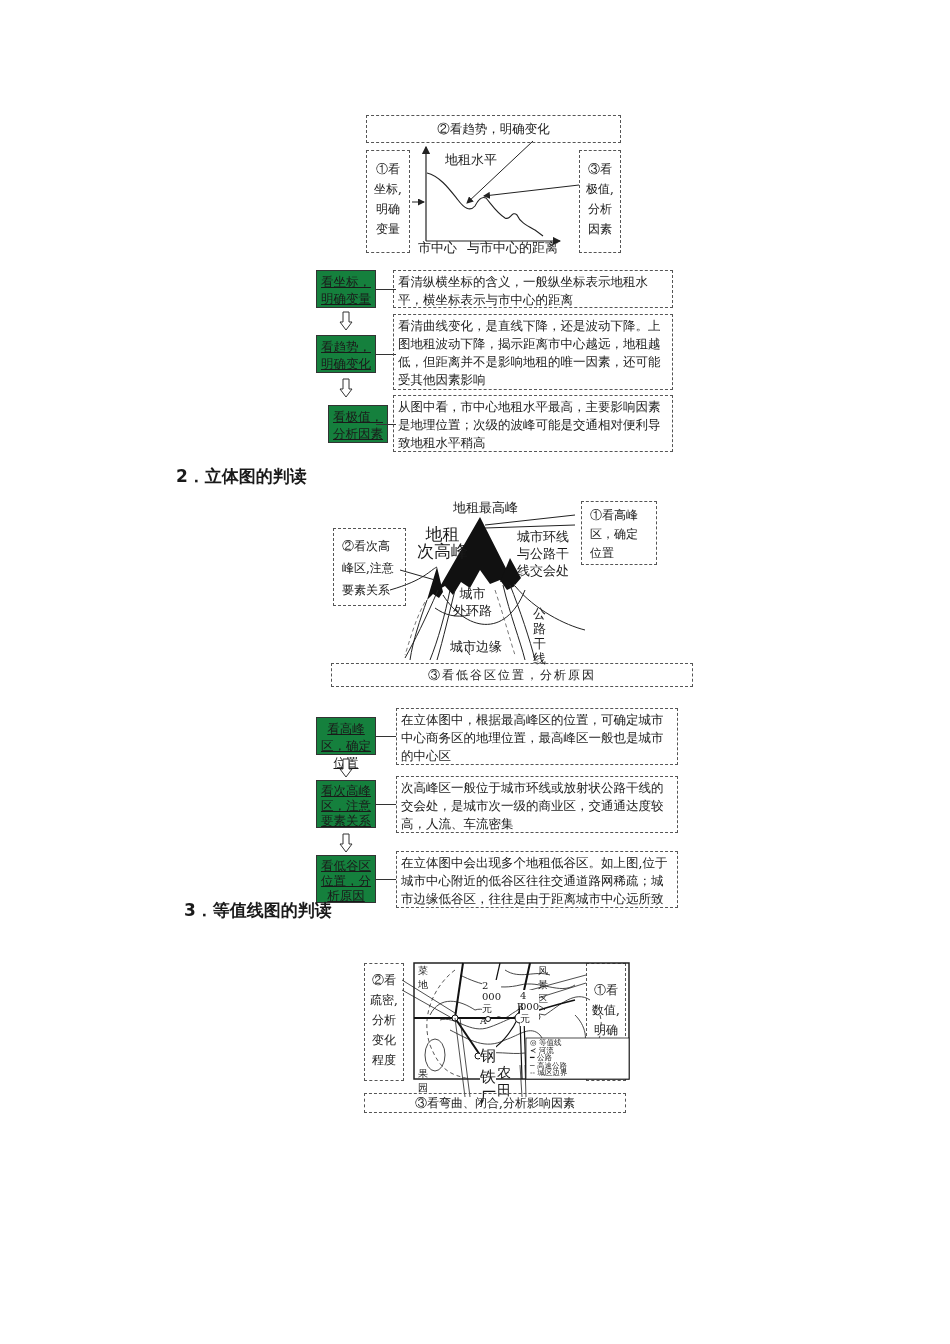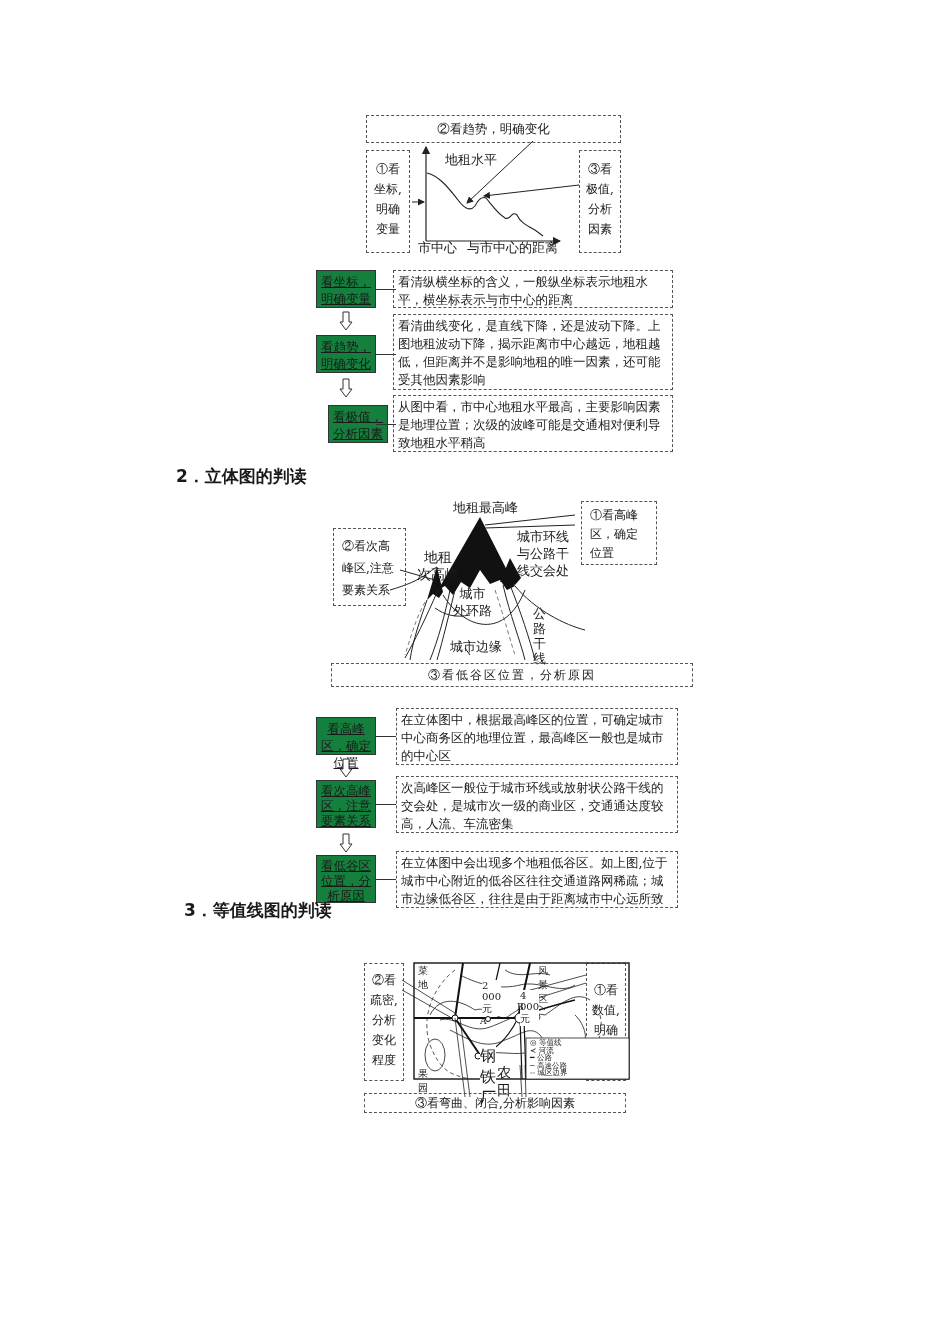--- a/index.html
+++ b/index.html
@@ -101,21 +101,21 @@
   <path d="M170,100 C180,130 185,150 190,165" fill="none" stroke="#555" stroke-width="0.8" stroke-dasharray="4 3"></path>
   <path d="M65,100 C100,90 105,80 112,77" fill="none" stroke="#222" stroke-width="1"></path>
   <path d="M110,118 C120,125 130,128 145,125" fill="none" stroke="#222" stroke-width="1"></path>
 
   <line x1="75" y1="80" x2="110" y2="90" stroke="#222" stroke-width="1"></line>
   <line x1="250" y1="25" x2="160" y2="35" stroke="#222" stroke-width="1"></line>
   <line x1="250" y1="35" x2="160" y2="38" stroke="#222" stroke-width="1"></line>
   <line x1="145" y1="165" x2="140" y2="158" stroke="#222" stroke-width="1"></line>
 </svg>
 <div class="abs fig-text" style="left:453px;top:498px;font-size:13px;">地租最高峰</div>
-<div class="abs fig-text" style="left:417px;top:549px;font-size:14px;line-height:17px;text-align:center;">
+<div class="abs fig-text" style="left:417px;top:526px;font-size:17px;line-height:17px;text-align:center;">
   <div>地租</div>
   <div>次高峰</div>
 </div>
 <div class="abs fig-text" style="left:517px;top:528px;font-size:13px;line-height:17px;">
   <div>城市环线</div>
   <div>与公路干</div>
   <div>线交会处</div>
 </div>
 <div class="abs fig-text" style="left:453px;top:585px;font-size:13px;line-height:17px;text-align:center;">
   <div>城市</div>

